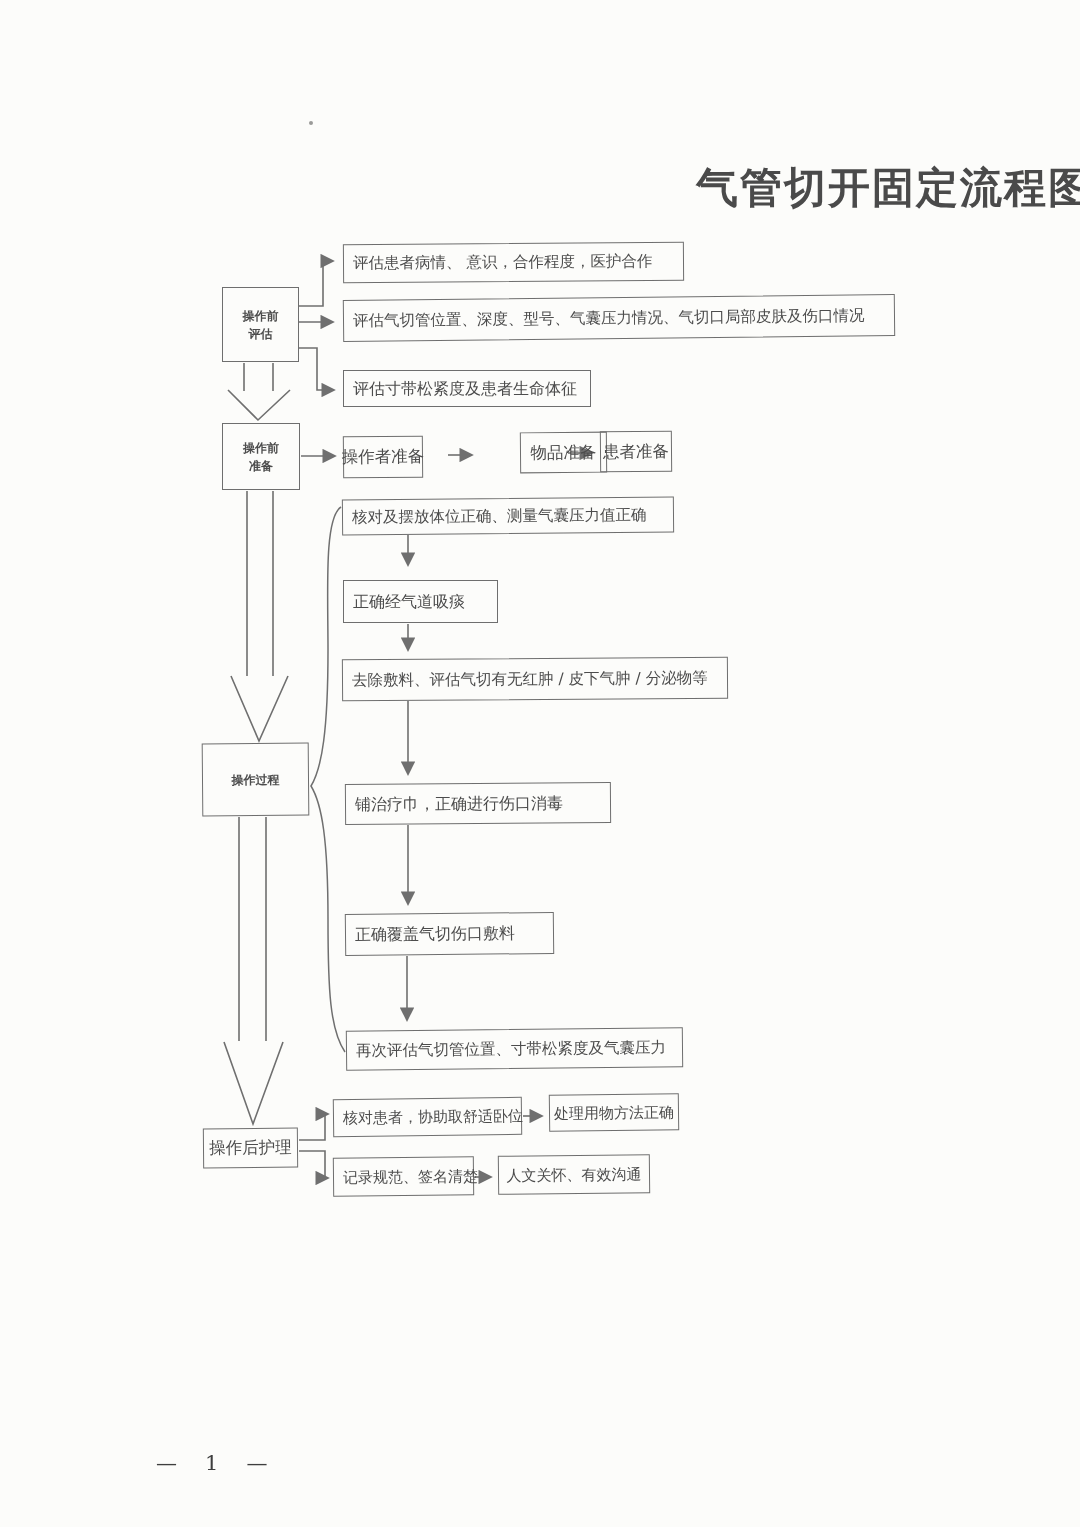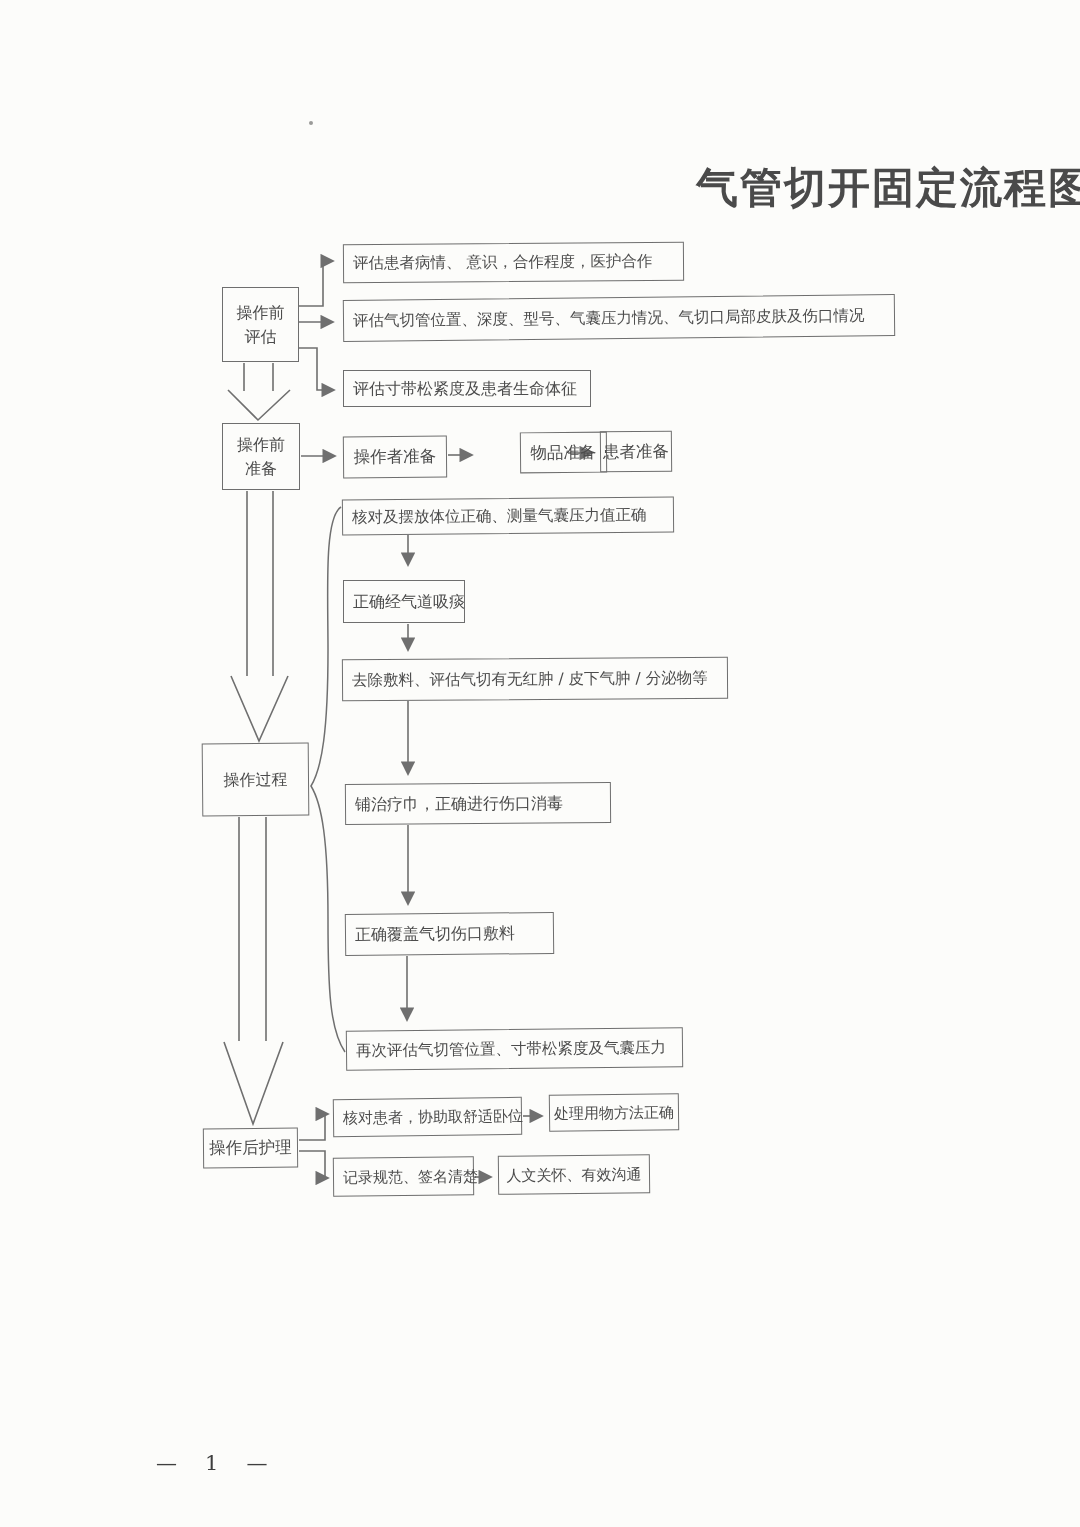--- a/index.html
+++ b/index.html
@@ -31,21 +31,21 @@
     border:1.6px solid #6e6e6e;
     display:flex;
     align-items:center;
     color:#4c4c4c;
     background:transparent;
     white-space:nowrap;
     line-height:1.2;
   }
   .pad { padding-left:9px; }
   .center { justify-content:center; text-align:center; }
-  .stage { white-space:pre-line; line-height:1.5; font-size:16px; }
+  .stage { white-space:pre-line; line-height:1.5; font-size:12px;font-weight:bold; }
   .speck {
     position:absolute;
     width:4px; height:4px;
     border-radius:50%;
     background:#9a9a98;
   }
   .footer {
     position:absolute;
     top:1451px; left:156px;
     font-family:"DejaVu Serif", serif;
@@ -106,26 +106,26 @@
 评估</div>
   <div class="box center stage" style="left:222px; top:423px; width:78px; height:67px;">操作前
 准备</div>
   <div class="box center stage" style="left:202px; top:743px; width:107px; height:73px; transform:rotate(-0.5deg);">操作过程</div>
   <div class="box center" style="left:203px; top:1128px; width:95px; height:40px; font-size:16.5px; transform:rotate(-0.5deg);text-align:right;">操作后护理</div>
 
   <div class="box pad" style="left:343px; top:243px; width:341px; height:39px; font-size:15.5px; transform:rotate(-0.4deg);">评估患者病情、 意识，合作程度，医护合作</div>
   <div class="box pad" style="left:343px; top:297px; width:552px; height:42px; font-size:15.5px; transform:rotate(-0.6deg);">评估气切管位置、深度、型号、气囊压力情况、气切口局部皮肤及伤口情况</div>
   <div class="box pad" style="left:343px; top:370px; width:248px; height:37px; font-size:16px;">评估寸带松紧度及患者生命体征</div>
 
-  <div class="box center" style="left:343px; top:436px; width:104px; height:42px; font-size:16.5px; transform:rotate(-0.5deg);">操作者准备</div>
+  <div class="box center" style="left:343px; top:436px; width:80px; height:42px; font-size:16.5px; transform:rotate(-0.5deg);">操作者准备</div>
   <div class="box center" style="left:480px; top:432px; width:87px; height:41px; font-size:16.5px; transform:rotate(-0.5deg);margin-left:40px;">物品准备</div>
   <div class="box center" style="left:600px; top:431px; width:72px; height:41px; font-size:16.5px; transform:rotate(-0.5deg);">患者准备</div>
 
   <div class="box pad" style="left:342px; top:498px; width:332px; height:36px; font-size:15.5px; transform:rotate(-0.5deg);">核对及摆放体位正确、测量气囊压力值正确</div>
-  <div class="box pad" style="left:343px; top:580px; width:122px; height:43px; font-size:16px;">正确经气道吸痰</div>
+  <div class="box pad" style="left:343px; top:580px; width:155px; height:43px; font-size:16px;">正确经气道吸痰</div>
   <div class="box pad" style="left:342px; top:658px; width:386px; height:42px; font-size:15.5px; transform:rotate(-0.4deg);">去除敷料、评估气切有无红肿 / 皮下气肿 / 分泌物等</div>
   <div class="box pad" style="left:345px; top:783px; width:266px; height:41px; font-size:16px; transform:rotate(-0.4deg);">铺治疗巾，正确进行伤口消毒</div>
   <div class="box pad" style="left:345px; top:913px; width:209px; height:42px; font-size:16px; transform:rotate(-0.6deg);">正确覆盖气切伤口敷料</div>
   <div class="box pad" style="left:346px; top:1029px; width:337px; height:40px; font-size:15.5px; transform:rotate(-0.6deg);">再次评估气切管位置、寸带松紧度及气囊压力</div>
 
   <div class="box pad" style="left:333px; top:1098px; width:189px; height:38px; font-size:15px; transform:rotate(-0.7deg);">核对患者，协助取舒适卧位</div>
   <div class="box center" style="left:549px; top:1094px; width:130px; height:37px; font-size:15px; transform:rotate(-0.7deg);">处理用物方法正确</div>
   <div class="box pad" style="left:333px; top:1157px; width:141px; height:39px; font-size:15px; transform:rotate(-0.6deg);">记录规范、签名清楚</div>
   <div class="box center" style="left:498px; top:1155px; width:152px; height:39px; font-size:15px; transform:rotate(-0.6deg);">人文关怀、有效沟通</div>
 

